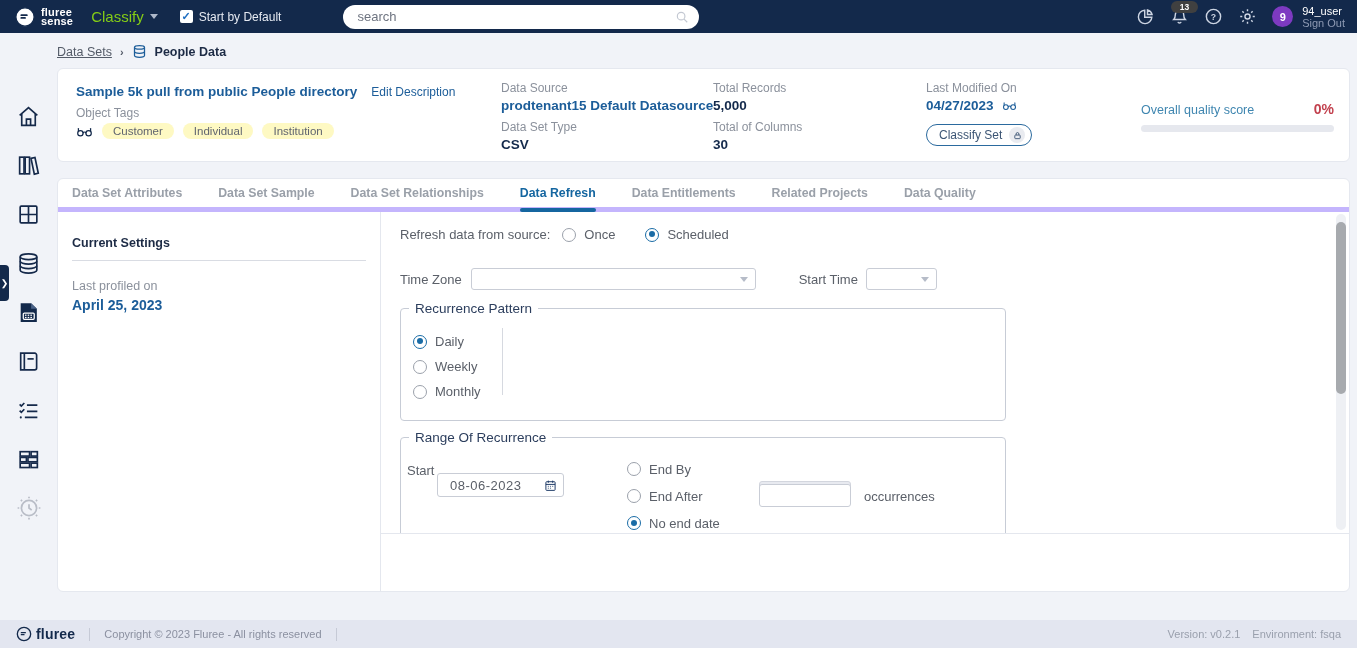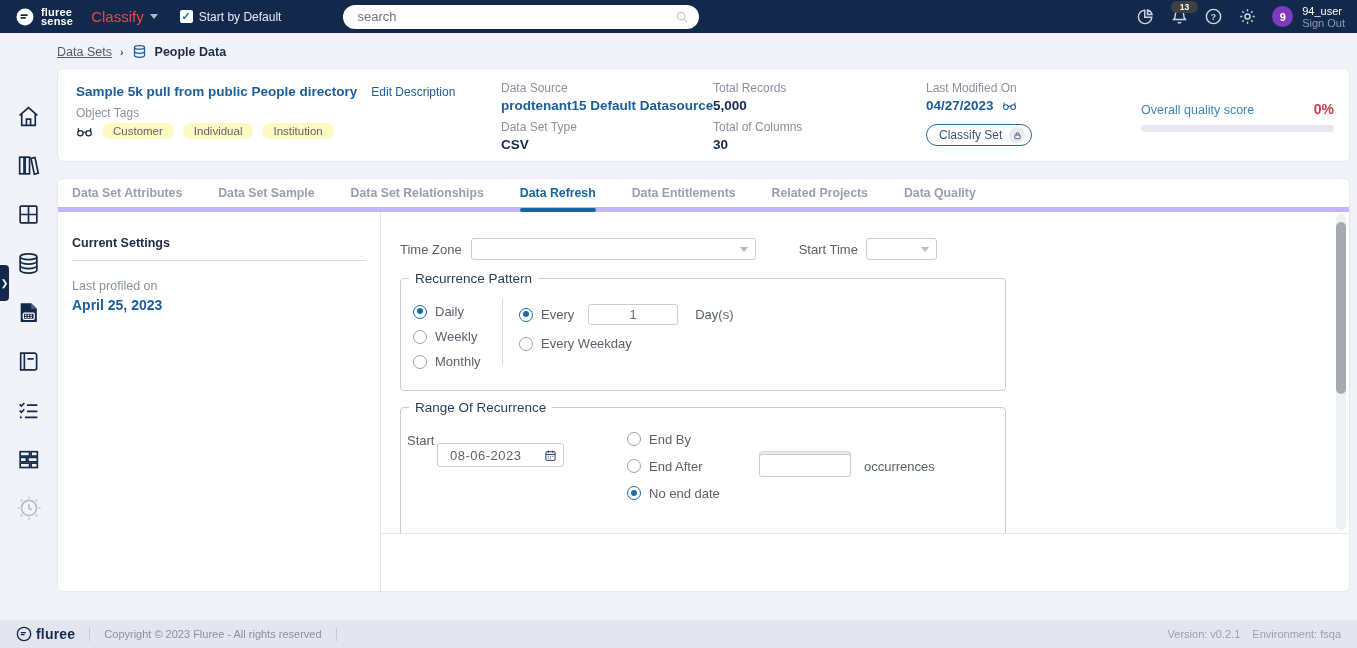--- a/index.html
+++ b/index.html
@@ -11,21 +11,21 @@
   }
   svg { display:block; }
 
   
   .header {
     position:absolute; top:0; left:0; width:1357px; height:33px;
     background:#13294b; display:flex; align-items:center; padding:0 12px;
   }
   .logo { display:flex; align-items:center; gap:5px; margin-left:2px; }
   .logo-text { color:#fff; font-weight:bold; font-size:11px; line-height:9px; letter-spacing:.2px; }
-  .classify { display:flex; align-items:center; gap:6px; margin-left:18px; color:#ef4444; font-size:15px; cursor:pointer; }
+  .classify { display:flex; align-items:center; gap:6px; margin-left:18px; color:#84cc16; font-size:15px; cursor:pointer; }
   .caret { width:0; height:0; border-left:4px solid transparent; border-right:4px solid transparent; border-top:5px solid #aeb8ca; }
   .chk-wrap { display:flex; align-items:center; gap:6px; margin-left:22px; }
   .chk { width:13px; height:13px; background:#fff; border-radius:2px; display:flex; align-items:center; justify-content:center;
          color:#1f6fc2; font-size:11px; font-weight:bold; line-height:1; }
   .chk-label { color:#e6eaf2; font-size:12px; }
   .search-wrap { position:relative; margin-left:18px;padding-left:44px; }
   .search-input {
     width:356px; height:24px; border:none; border-radius:12px; background:#fff;
     padding:0 32px 0 14px; font-size:13px; color:#4a4f59; outline:none;
     font-family:"Liberation Sans", sans-serif;
@@ -385,20 +385,31 @@
 
     <div class="left-col">
       <div class="panel-title">Current Settings</div>
       <div class="profiled-label">Last profiled on</div>
       <div class="profiled-value">April 25, 2023</div>
     </div>
 
     <div class="form-area">
       <div class="form-viewport">
 
+        <div class="frow" style="margin-top:15px; gap:10px;">
+          <span class="flabel">Refresh data from source:</span>
+          <span class="frow" style="margin-left:2px;">
+            <span class="radio"></span>
+            <span class="rlabel">Once</span>
+          </span>
+          <span class="frow" style="margin-left:20px;">
+            <span class="radio sel"></span>
+            <span class="rlabel">Scheduled</span>
+          </span>
+        </div>
 
         <div class="frow" style="margin-top:26px;">
           <span class="flabel">Time Zone</span>
           <span class="select" style="width:285px; margin-left:9px;">
               <span class="sel-caret"></span>
             </span>
           <span class="flabel" style="margin-left:43px;">Start Time</span>
           <span class="select" style="width:71px; margin-left:8px;">
               <span class="sel-caret"></span>
             </span>
@@ -415,32 +426,20 @@
               <div class="frow" style="margin-bottom:10px;">
                 <span class="radio"></span>
                 <span class="rlabel">Weekly</span>
               </div>
               <div class="frow">
                 <span class="radio"></span>
                 <span class="rlabel">Monthly</span>
               </div>
             </div>
             <div style="border-left:1px solid #d6d9e0; margin:-6px 0 4px 0;"></div>
-            <div style="padding-left:16px;">
-              <div class="frow">
-                <span class="radio sel"></span>
-                <span class="rlabel">Every</span>
-                <input class="text-input" style="width: 90px; height: 21px; margin-left: 14px; text-align: center;" value="1">
-                <span class="flabel" style="margin-left:17px;">Day(s)</span>
-              </div>
-              <div class="frow" style="margin-top:11px;">
-                <span class="radio"></span>
-                <span class="rlabel">Every Weekday</span>
-              </div>
-            </div>
           </div>
         </fieldset>
 
         <fieldset style="margin-top:9px; height:140px; position:relative;">
           <legend>Range Of Recurrence</legend>
           <span class="flabel abs" style="left:6px; top:18px;">Start</span>
           <span class="date-input abs" style="left:36px; top:28px; width:127px; height:24px;">
             <input value="08-06-2023" style="">
             <span class="cal-icon">
               <svg width="13" height="13" viewBox="0 0 24 24" fill="none" stroke="#1d3a66" stroke-width="1.8">

